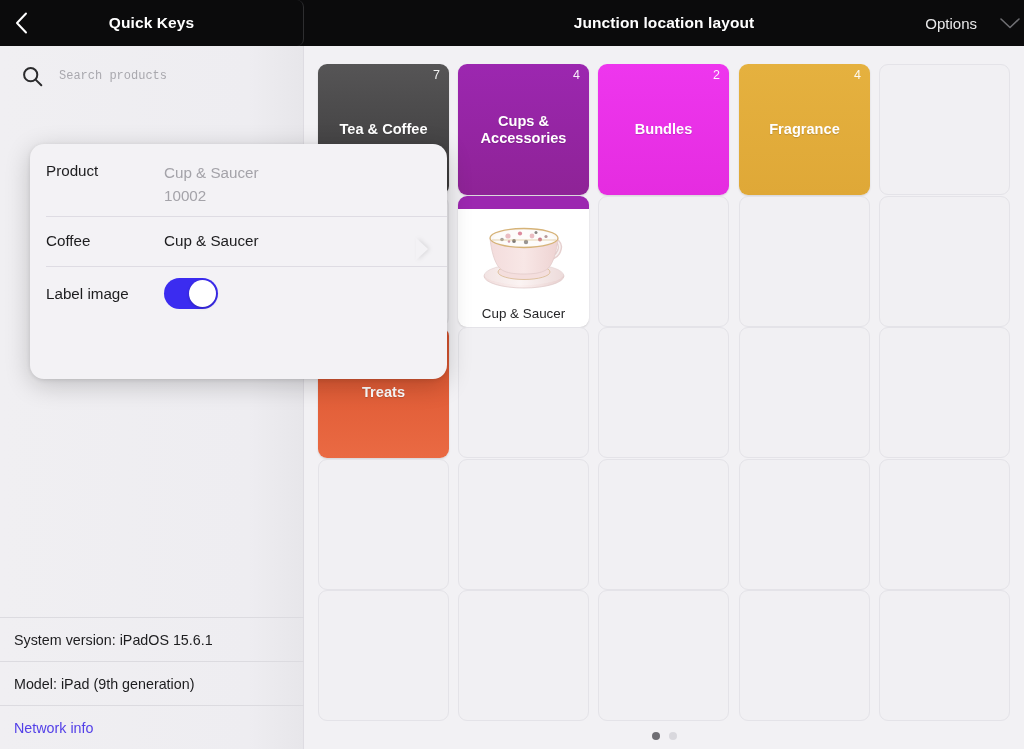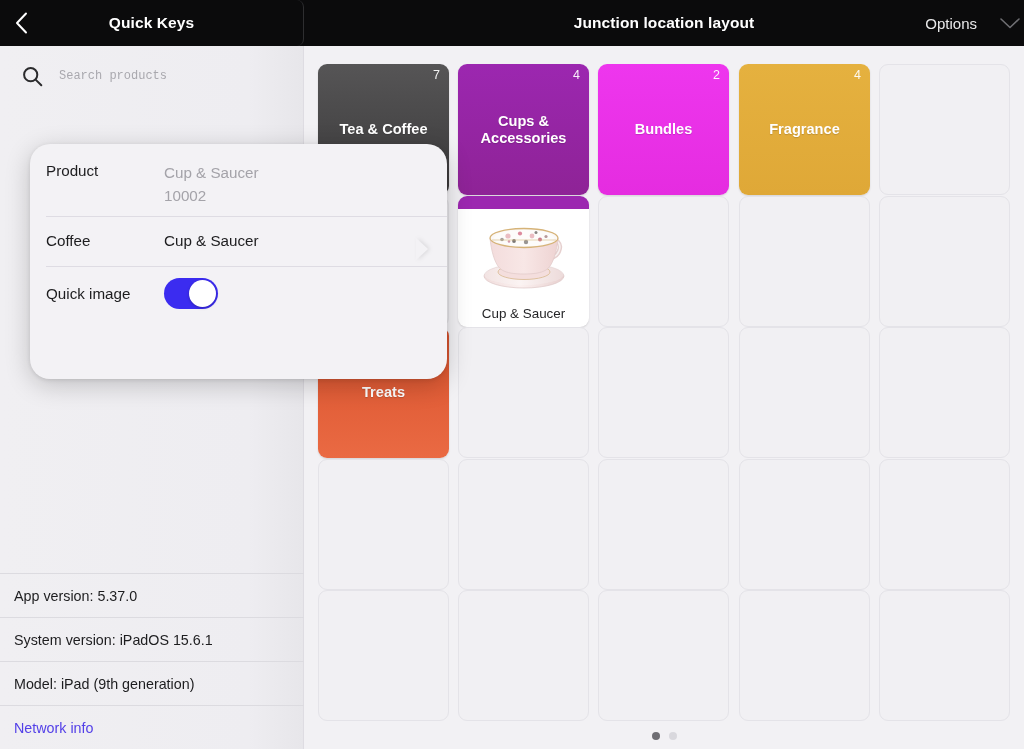--- a/index.html
+++ b/index.html
@@ -133,21 +133,21 @@
     display: flex; justify-content: center; align-items: center; gap: 9px;
   }
   .dot { width: 8px; height: 8px; border-radius: 50%; background: #d9d8dd; }
   .dot.active { background: #6f6e73; }
 
   
   .popover {
     position: absolute; left: 30px; top: 144px;
     width: 417px; height: 235px;
     background: #f3f2f5;
-    border-radius: 20px;
+    border-radius: 14px;
     box-shadow: 0 6px 26px rgba(0,0,0,.20), 0 1px 4px rgba(0,0,0,.10);
     z-index: 40;
   }
   .pop-arrow {
     position: absolute; left: 416px; top: 238px;
     width: 0; height: 0;
     border-top: 11px solid transparent;
     border-bottom: 11px solid transparent;
     border-left: 12px solid #f3f2f5;
     z-index: 41;
@@ -228,21 +228,20 @@
       <span class="search-icon">
         <svg width="21" height="21" viewBox="0 0 21 21" fill="none">
           <circle cx="8.7" cy="8.7" r="6.6" stroke="#2b2b2d" stroke-width="2"></circle>
           <path d="M13.6 13.6L19.3 19.3" stroke="#2b2b2d" stroke-width="2" stroke-linecap="round"></path>
         </svg>
       </span>
       <span class="search-placeholder">Search products</span>
     </div>
 
     <div class="sidebar-bottom">
-      <div class="info-row">App version: 5.37.0</div>
       <div class="info-row">System version: iPadOS 15.6.1</div>
       <div class="info-row">Model: iPad (9th generation)</div>
       <div class="info-row link">Network info</div>
     </div>
   </div>
 
   <div class="grid-area">
     <div id="tiles">
         <div class="tile filled" style="left: 13px; top: 18px; width: 131px; height: 131px; background: linear-gradient(rgb(86, 85, 86), rgb(58, 57, 58));">
           <div class="tile-count">7</div>
@@ -341,21 +340,21 @@
         <div class="pop-val muted">10002</div>
       </div>
     </div>
 
     <div class="pop-row row-label">
       <div class="pop-key">Coffee</div>
       <div class="pop-val">Cup &amp; Saucer</div>
     </div>
 
     <div class="pop-row row-image">
-      <div class="pop-key">Quick image</div>
+      <div class="pop-key">Label image</div>
       <div class="toggle">
         <div class="knob"></div>
       </div>
     </div>
 
 
   </div>
 </div>
 
 </body></html>

